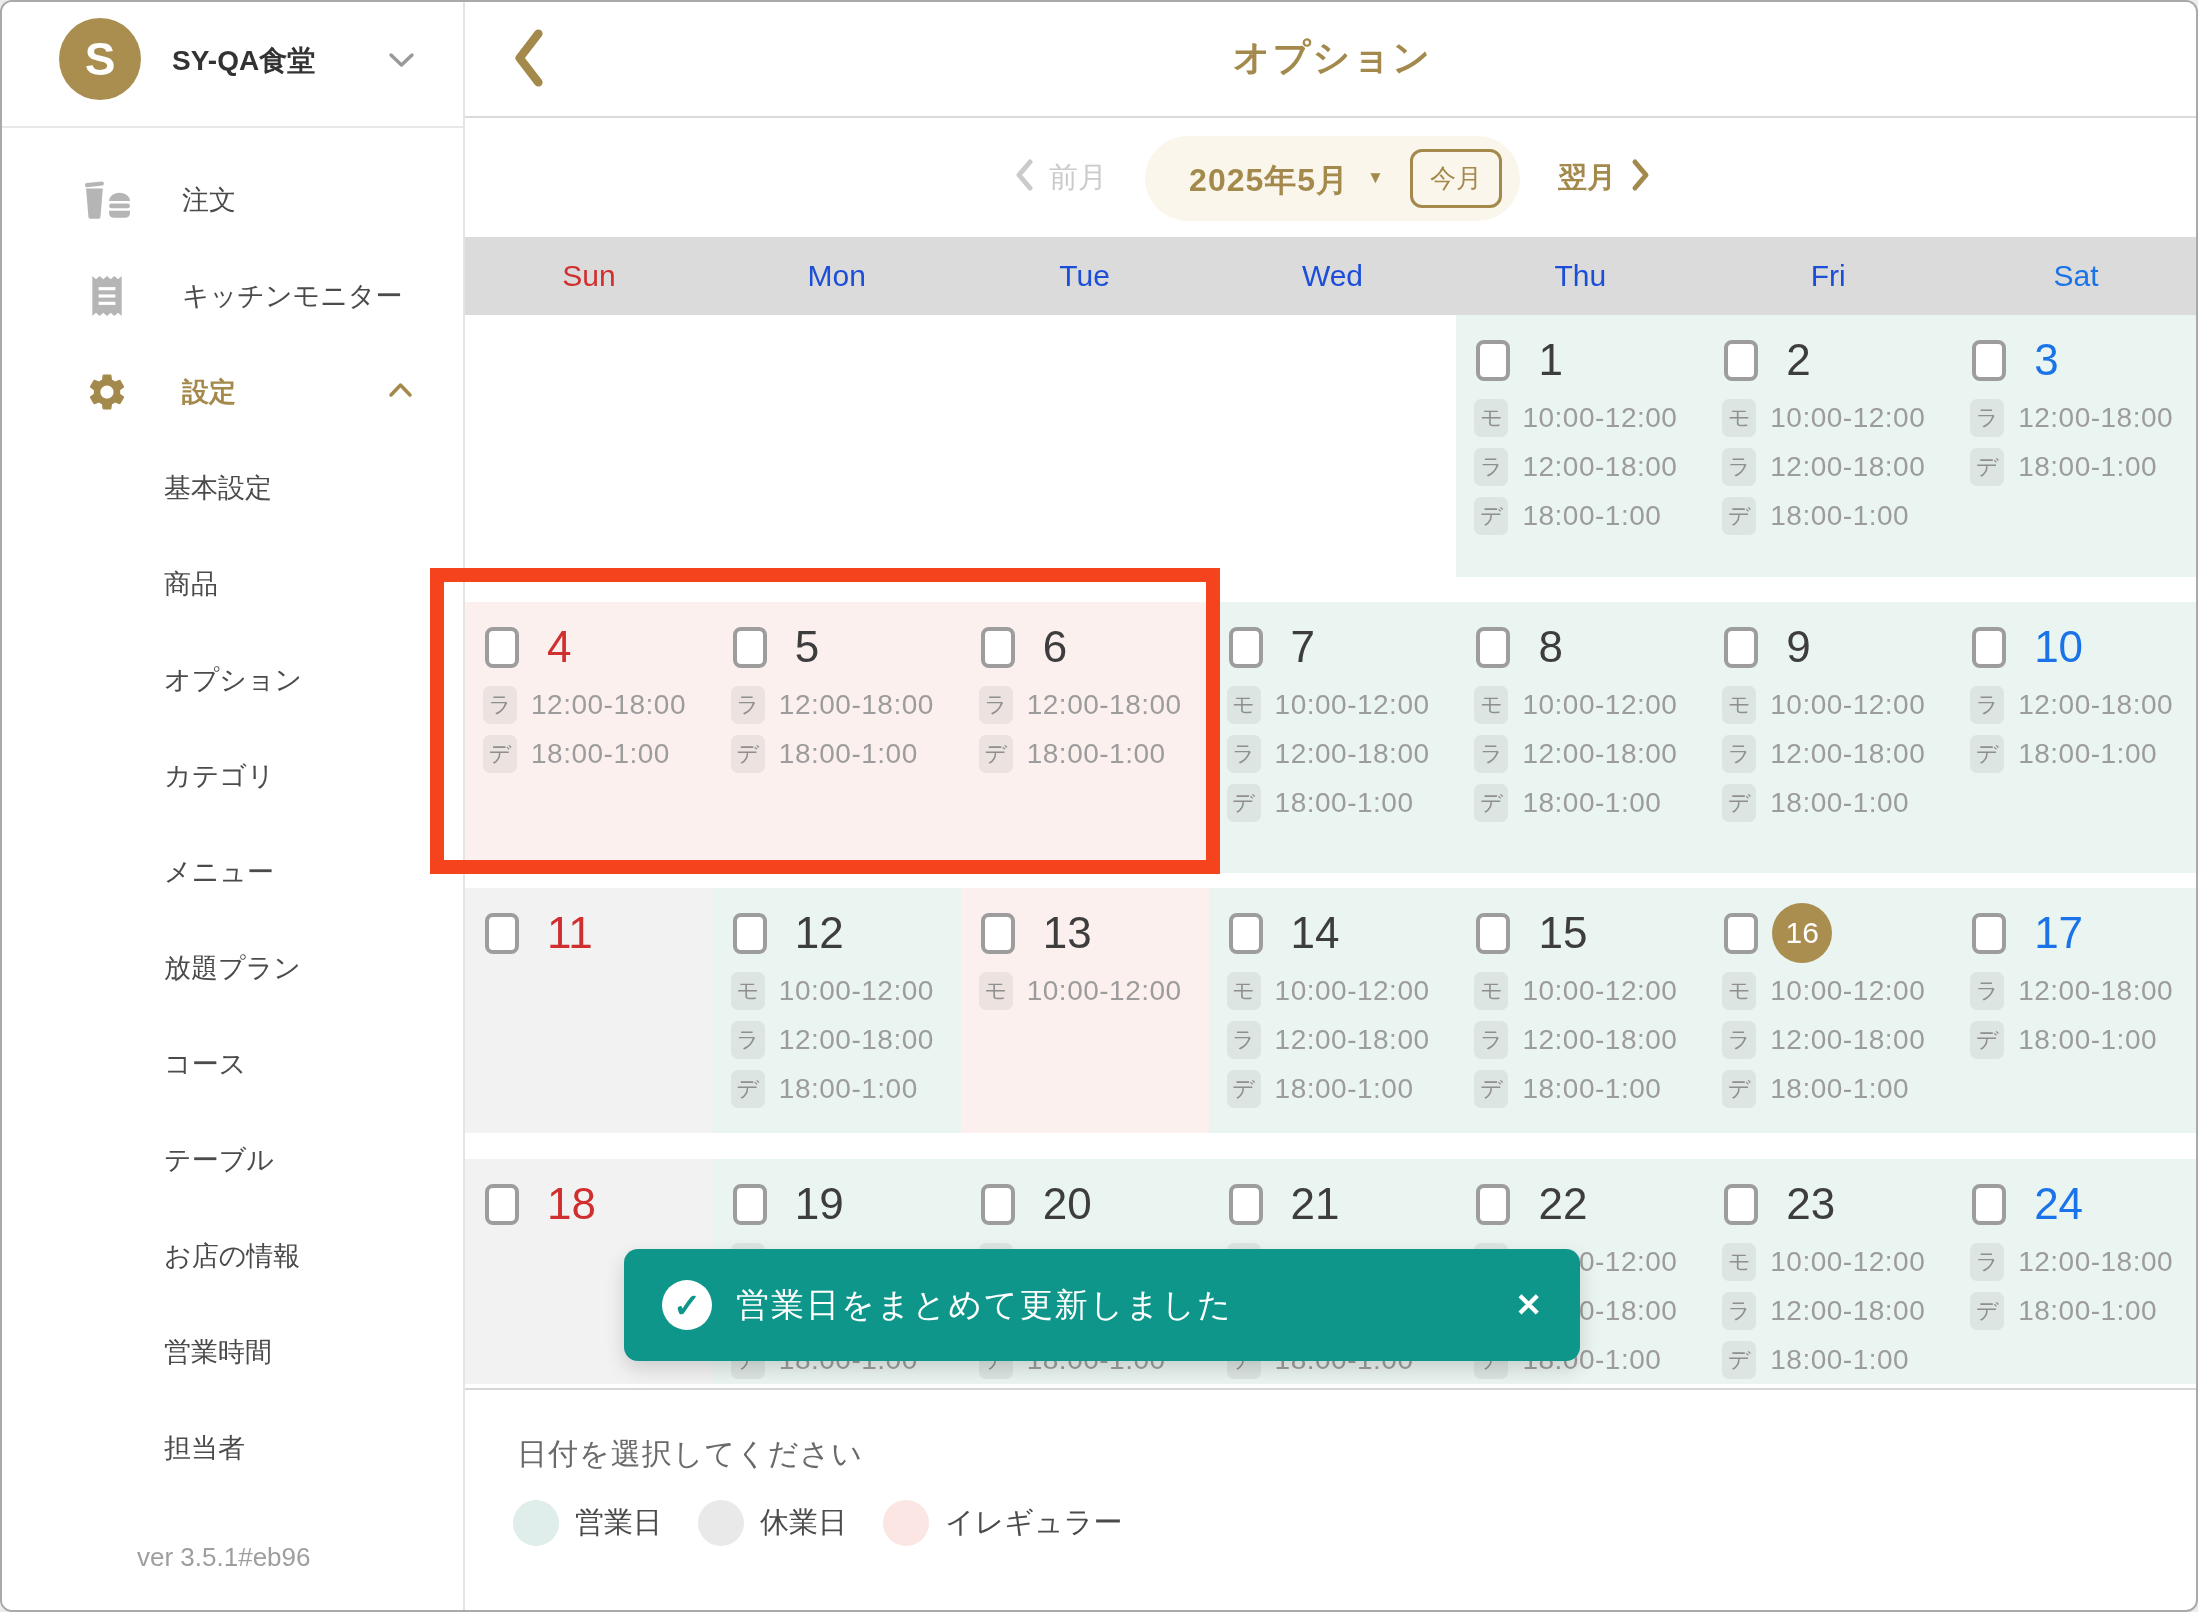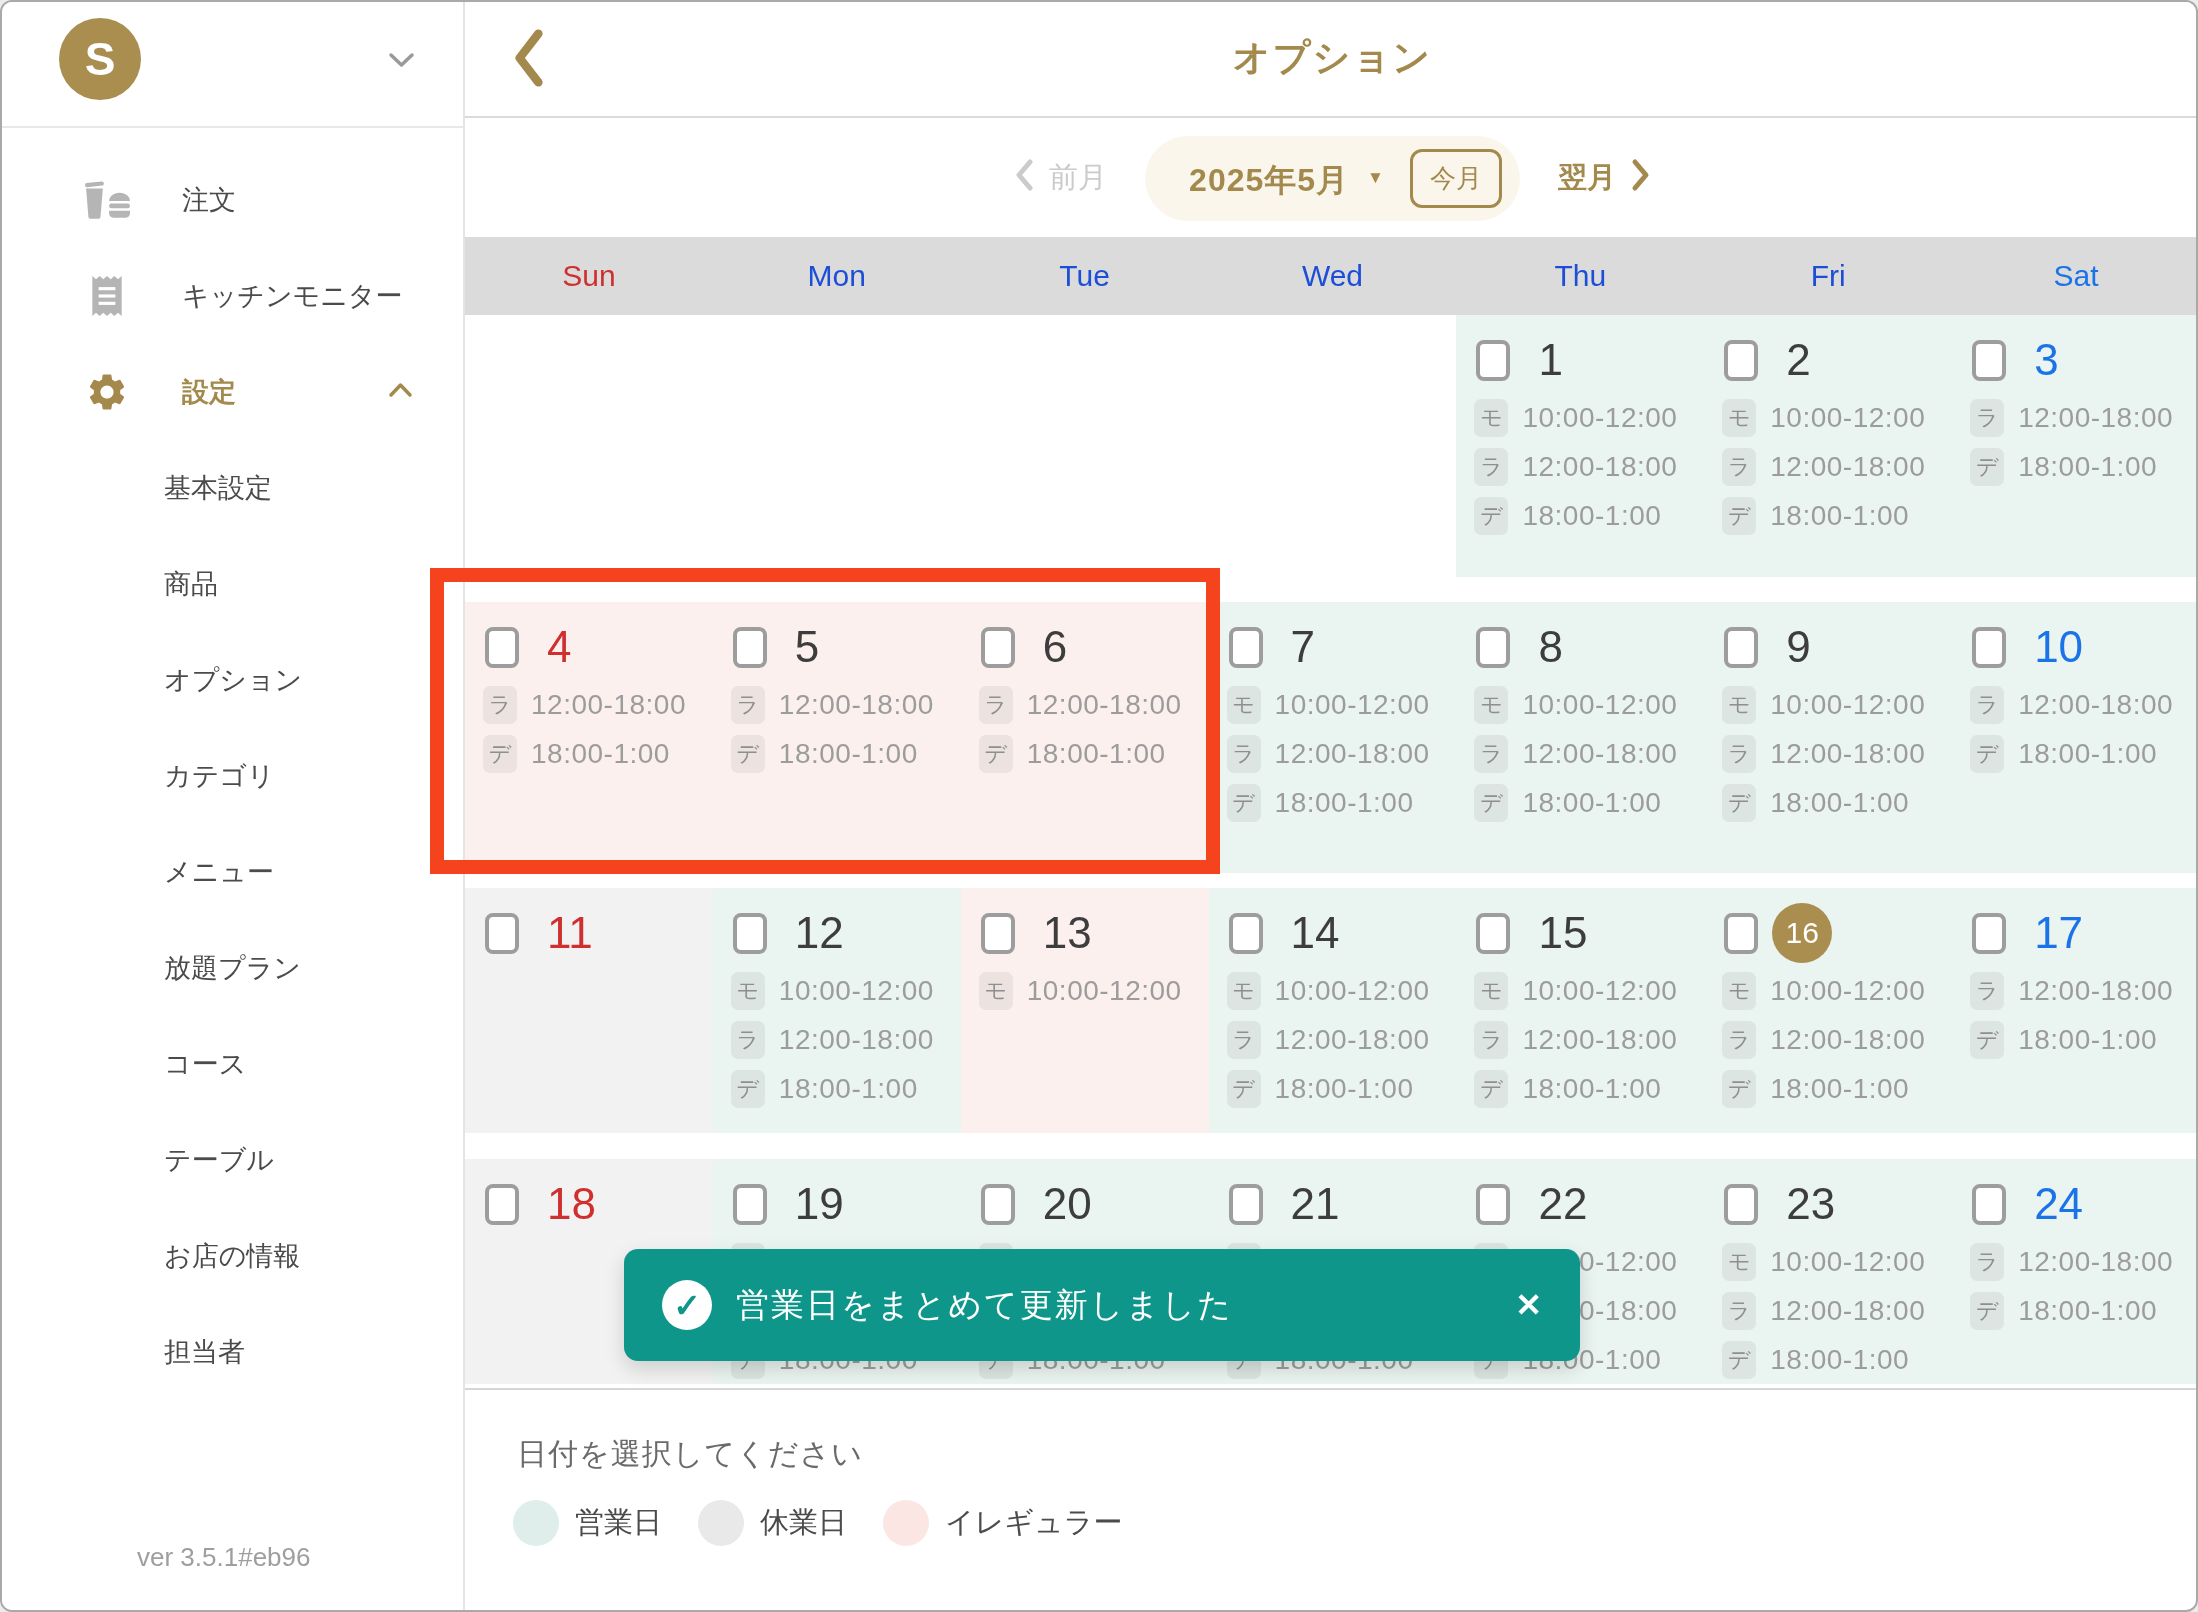--- a/index.html
+++ b/index.html
@@ -91,20 +91,21 @@
 </head>
 <body>
 
 <div class="page">
 
   <aside class="sidebar">
     <div class="sb-head">
       <div class="avatar">
         <span>S</span>
       </div>
+      <div class="sb-name">SY-QA食堂</div>
       <span class="sb-caret">
         <svg width="27" height="17" viewBox="0 0 27 17">
             <polyline points="3 3 13.5 13 24 3" fill="none" stroke="#9a9a9a" stroke-width="3.5" stroke-linecap="round" stroke-linejoin="round"></polyline>
           </svg>
       </span>
     </div>
 
     <div class="sb-item" style="top:150px;">
       <span class="sb-ico">
         <svg width="46" height="42" viewBox="0 0 44 40" fill="#b5b5b5">
@@ -149,20 +150,21 @@
     <ul class="sb-sub" id="sb-sub">
         <li>基本設定</li>
         <li>商品</li>
         <li>オプション</li>
         <li>カテゴリ</li>
         <li>メニュー</li>
         <li>放題プラン</li>
         <li>コース</li>
         <li>テーブル</li>
         <li>お店の情報</li>
+        <li>営業時間</li>
         <li>担当者</li>
       </ul>
 
     <div class="version">ver 3.5.1#eb96</div>
   </aside>
 
   <main class="main">
     <header class="topbar">
       <button class="back-btn">
         <svg width="34" height="60" viewBox="0 0 36 64">

